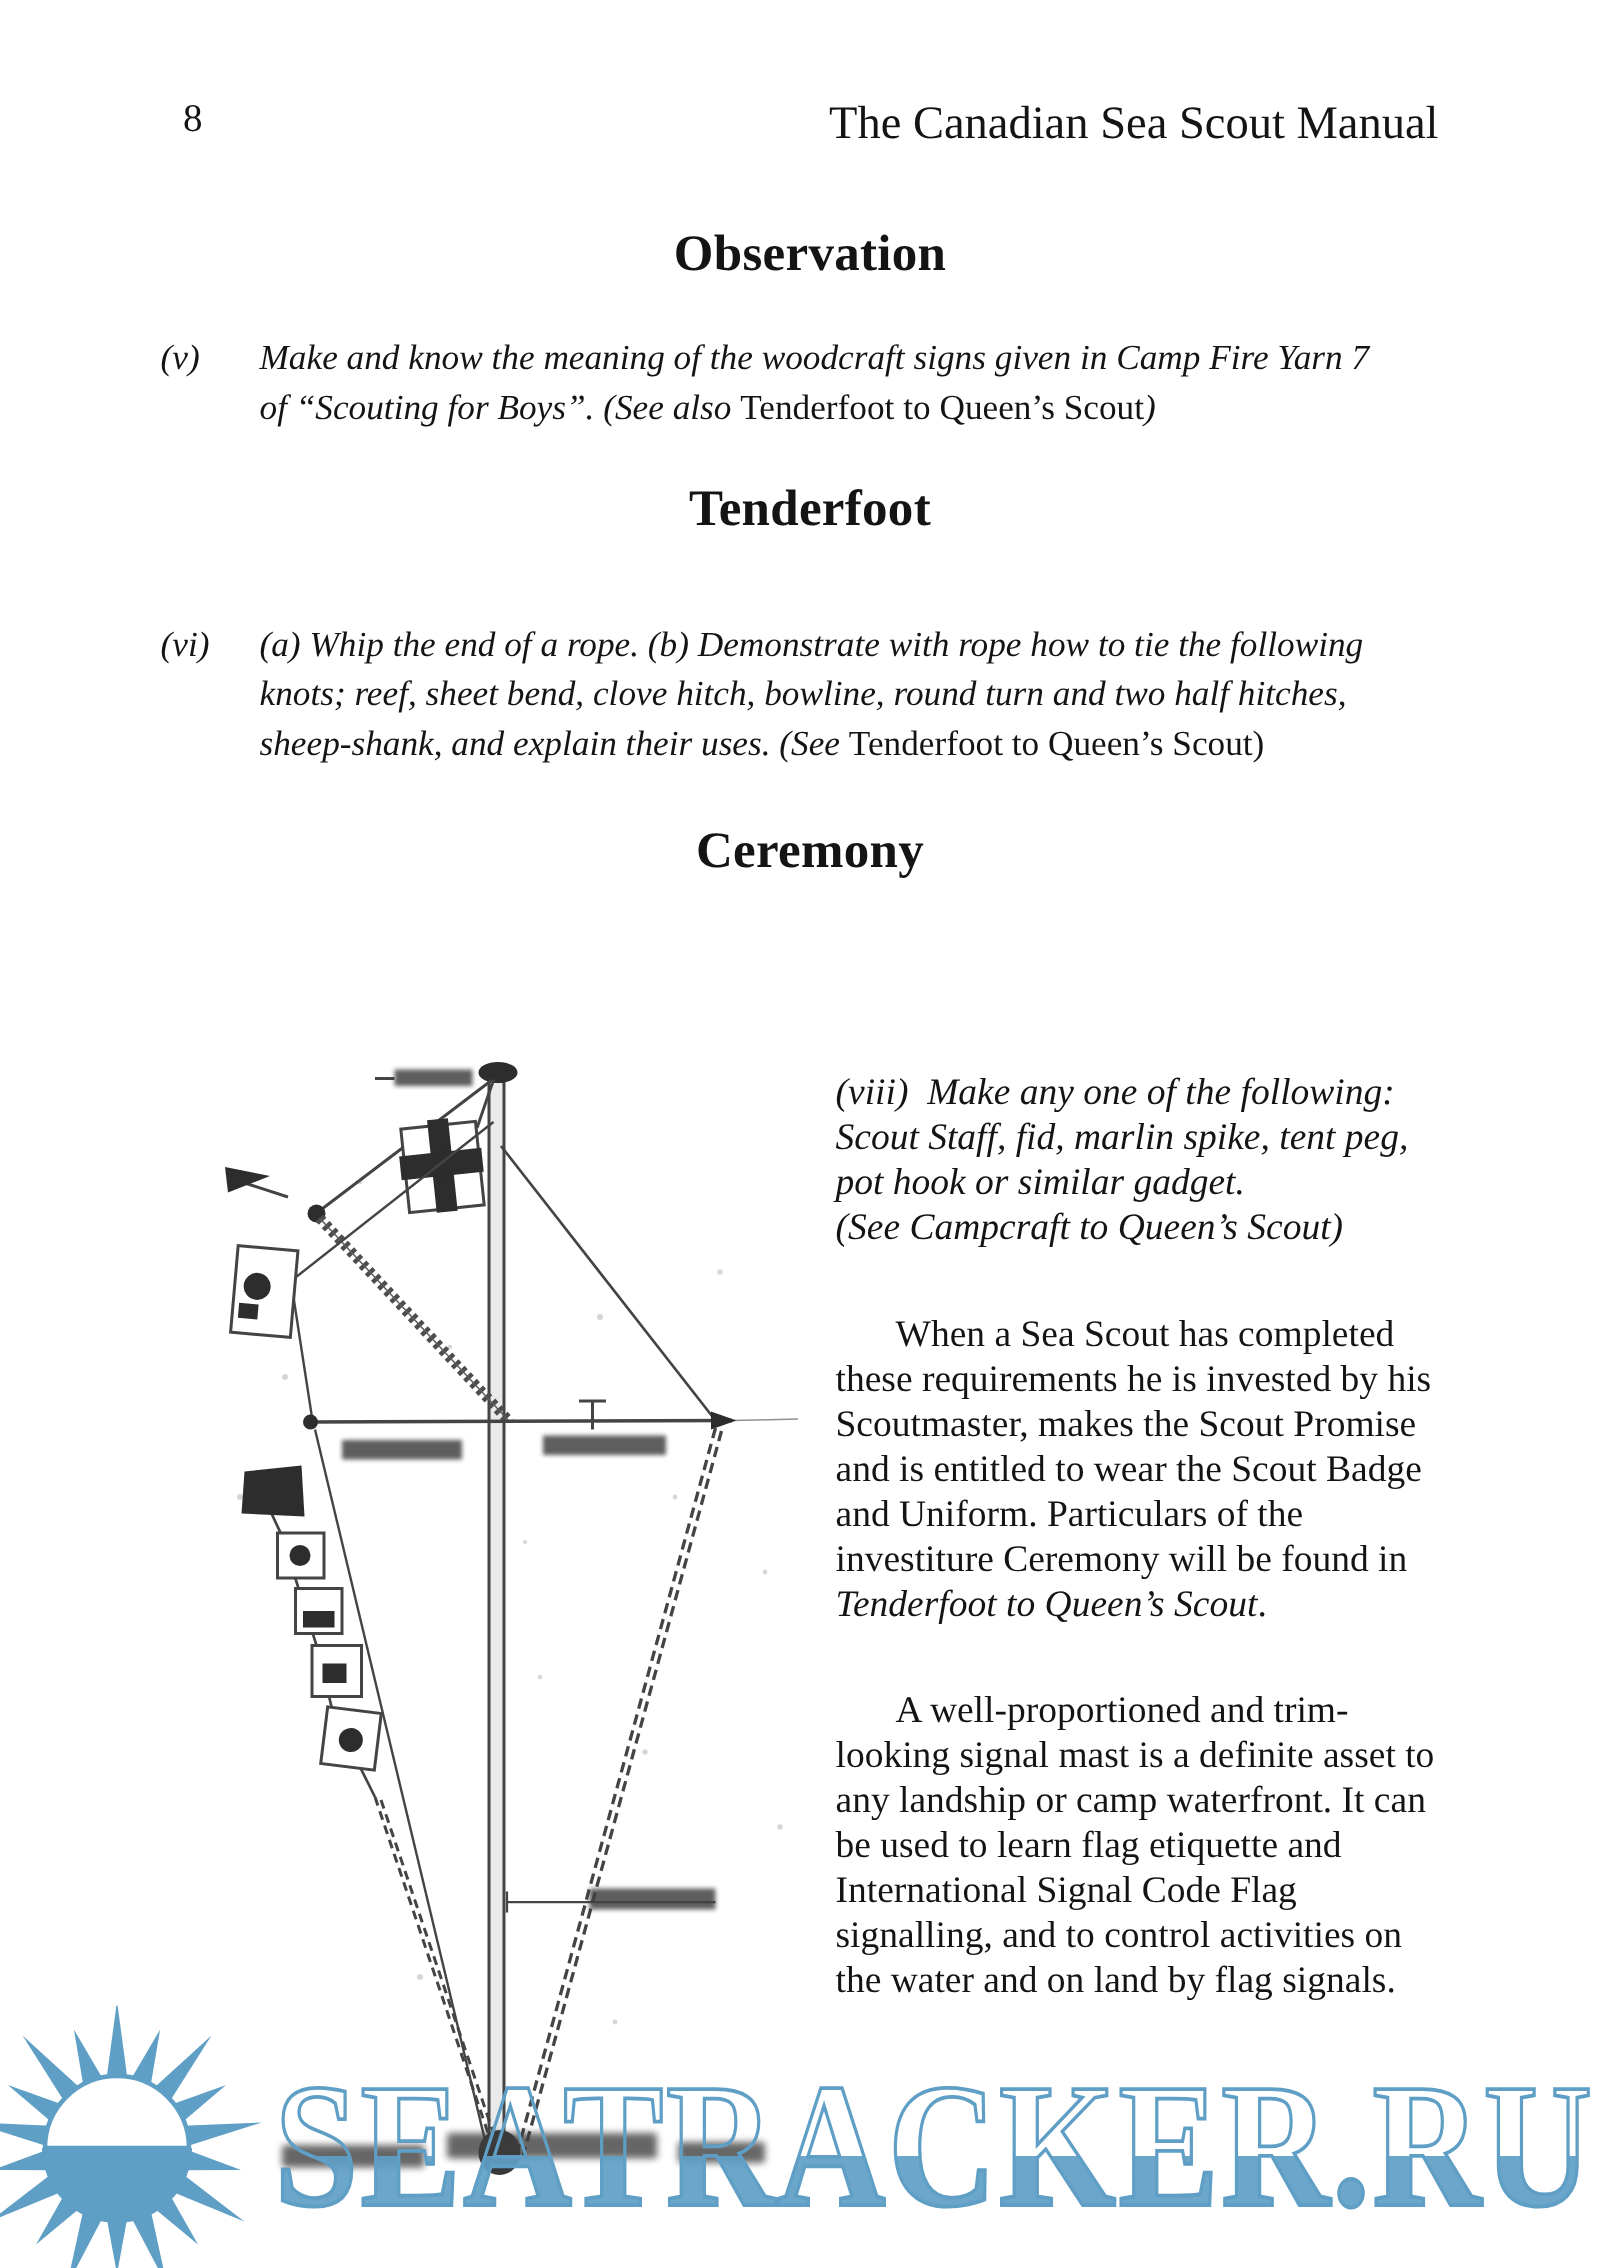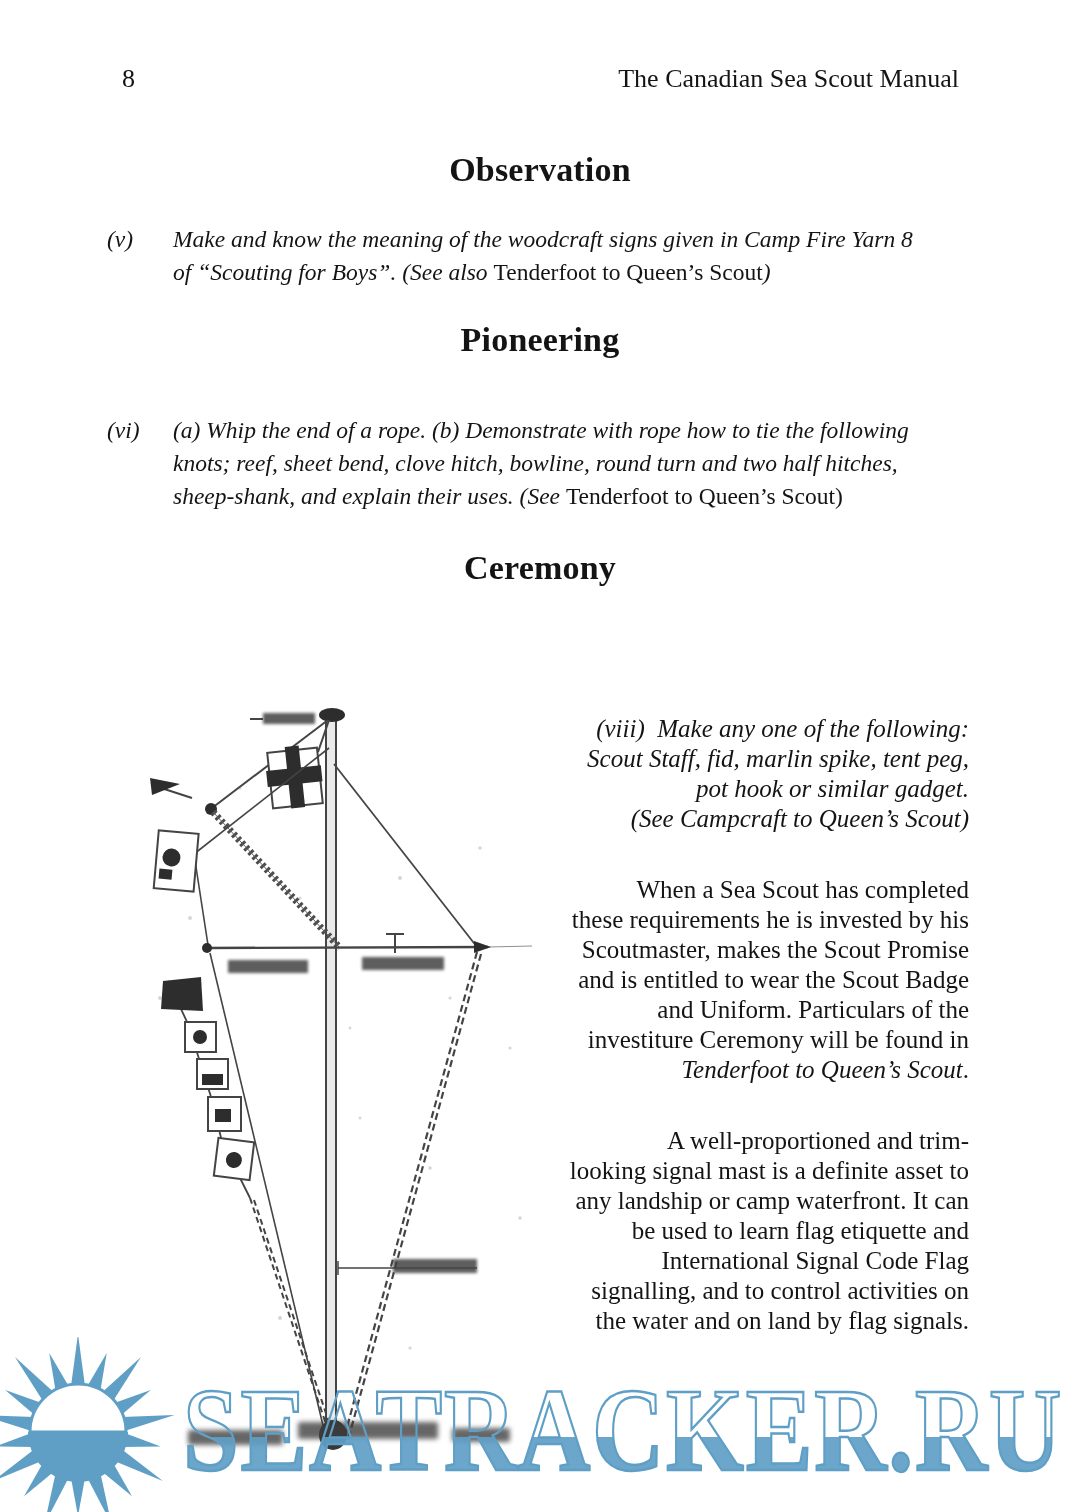--- a/index.html
+++ b/index.html
@@ -3,33 +3,33 @@
 <meta charset="utf-8">
 <style>
   html,body{margin:0;padding:0;background:#777;}
   .page{
     position:relative;width:1080px;height:1512px;margin:0 auto;
     background:#ffffff;overflow:hidden;
     font-family:"Liberation Serif","DejaVu Serif",serif;color:#141414;
   }
   
   .pnum{position:absolute;left:122px;top:64px;font-size:26px;}
-  .ptitle{position:absolute;right:121px;top:64px;font-size:26px;}
+  .ptitle{position:absolute;right:121px;top:64px;font-size:31px;}
   
   .shead{position:absolute;left:0;width:1080px;margin:0;text-align:center;
          font-size:34px;font-weight:bold;letter-spacing:.2px;}
   
   .item{position:absolute;left:107px;width:853px;display:flex;
         font-size:23.5px;line-height:33px;}
   .marker{flex:0 0 66px;font-style:italic;}
   .itext{flex:1;max-width:745px;font-style:italic;}
   .rm{font-style:normal;}
   
   .rcol{position:absolute;left:557px;top:714px;width:412px;
-        font-size:25px;line-height:30px;text-align:right;}
+        font-size:25px;line-height:30px;}
   .rcol p{margin:0;}
   .rcol p + p{margin-top:41px;}
   .ritalic{font-style:italic;}
   .indent{text-indent:40px;}
   
   .fig{position:absolute;left:100px;top:698px;width:460px;height:762px;}
   .fig svg{filter:blur(0.45px);opacity:.95;}
   .ln{stroke:#3a3a3a;fill:none;}
   .lsm{fill:#383838;filter:blur(1.4px);opacity:.85;}
   .flagw{fill:#ffffff;stroke:#3a3a3a;stroke-width:2;}
@@ -43,24 +43,24 @@
 <body>
 
 <div class="page">
 
   <span class="pnum">8</span>
   <span class="ptitle">The Canadian Sea Scout Manual</span>
 
   <h2 class="shead" style="top:151px">Observation</h2>
   <div class="item" style="top:223px">
     <span class="marker">(v)</span>
-    <span class="itext"><span>Make and know the meaning of the woodcraft signs given in Camp Fire Yarn 8 of “Scouting for Boys”. (See also </span><span class="rm">Tenderfoot to Queen’s Scout</span><span>)</span></span>
-  </div>
-
-  <h2 class="shead" style="top:321px">Pioneering</h2>
+    <span class="itext"><span>Make and know the meaning of the woodcraft signs given in Camp Fire Yarn 7 of “Scouting for Boys”. (See also </span><span class="rm">Tenderfoot to Queen’s Scout</span><span>)</span></span>
+  </div>
+
+  <h2 class="shead" style="top:321px">Tenderfoot</h2>
   <div class="item" style="top:414px">
     <span class="marker">(vi)</span>
     <span class="itext"><span>(a) Whip the end of a rope. (b) Demonstrate with rope how to tie the following knots; reef, sheet bend, clove hitch, bowline, round turn and two half hitches, sheep-shank, and explain their uses. (See </span><span class="rm">Tenderfoot to Queen’s Scout)</span></span>
   </div>
 
   <h2 class="shead" style="top:549px">Ceremony</h2>
 
   <div class="fig">
     <svg viewBox="0 0 460 762" width="460" height="762">
 

